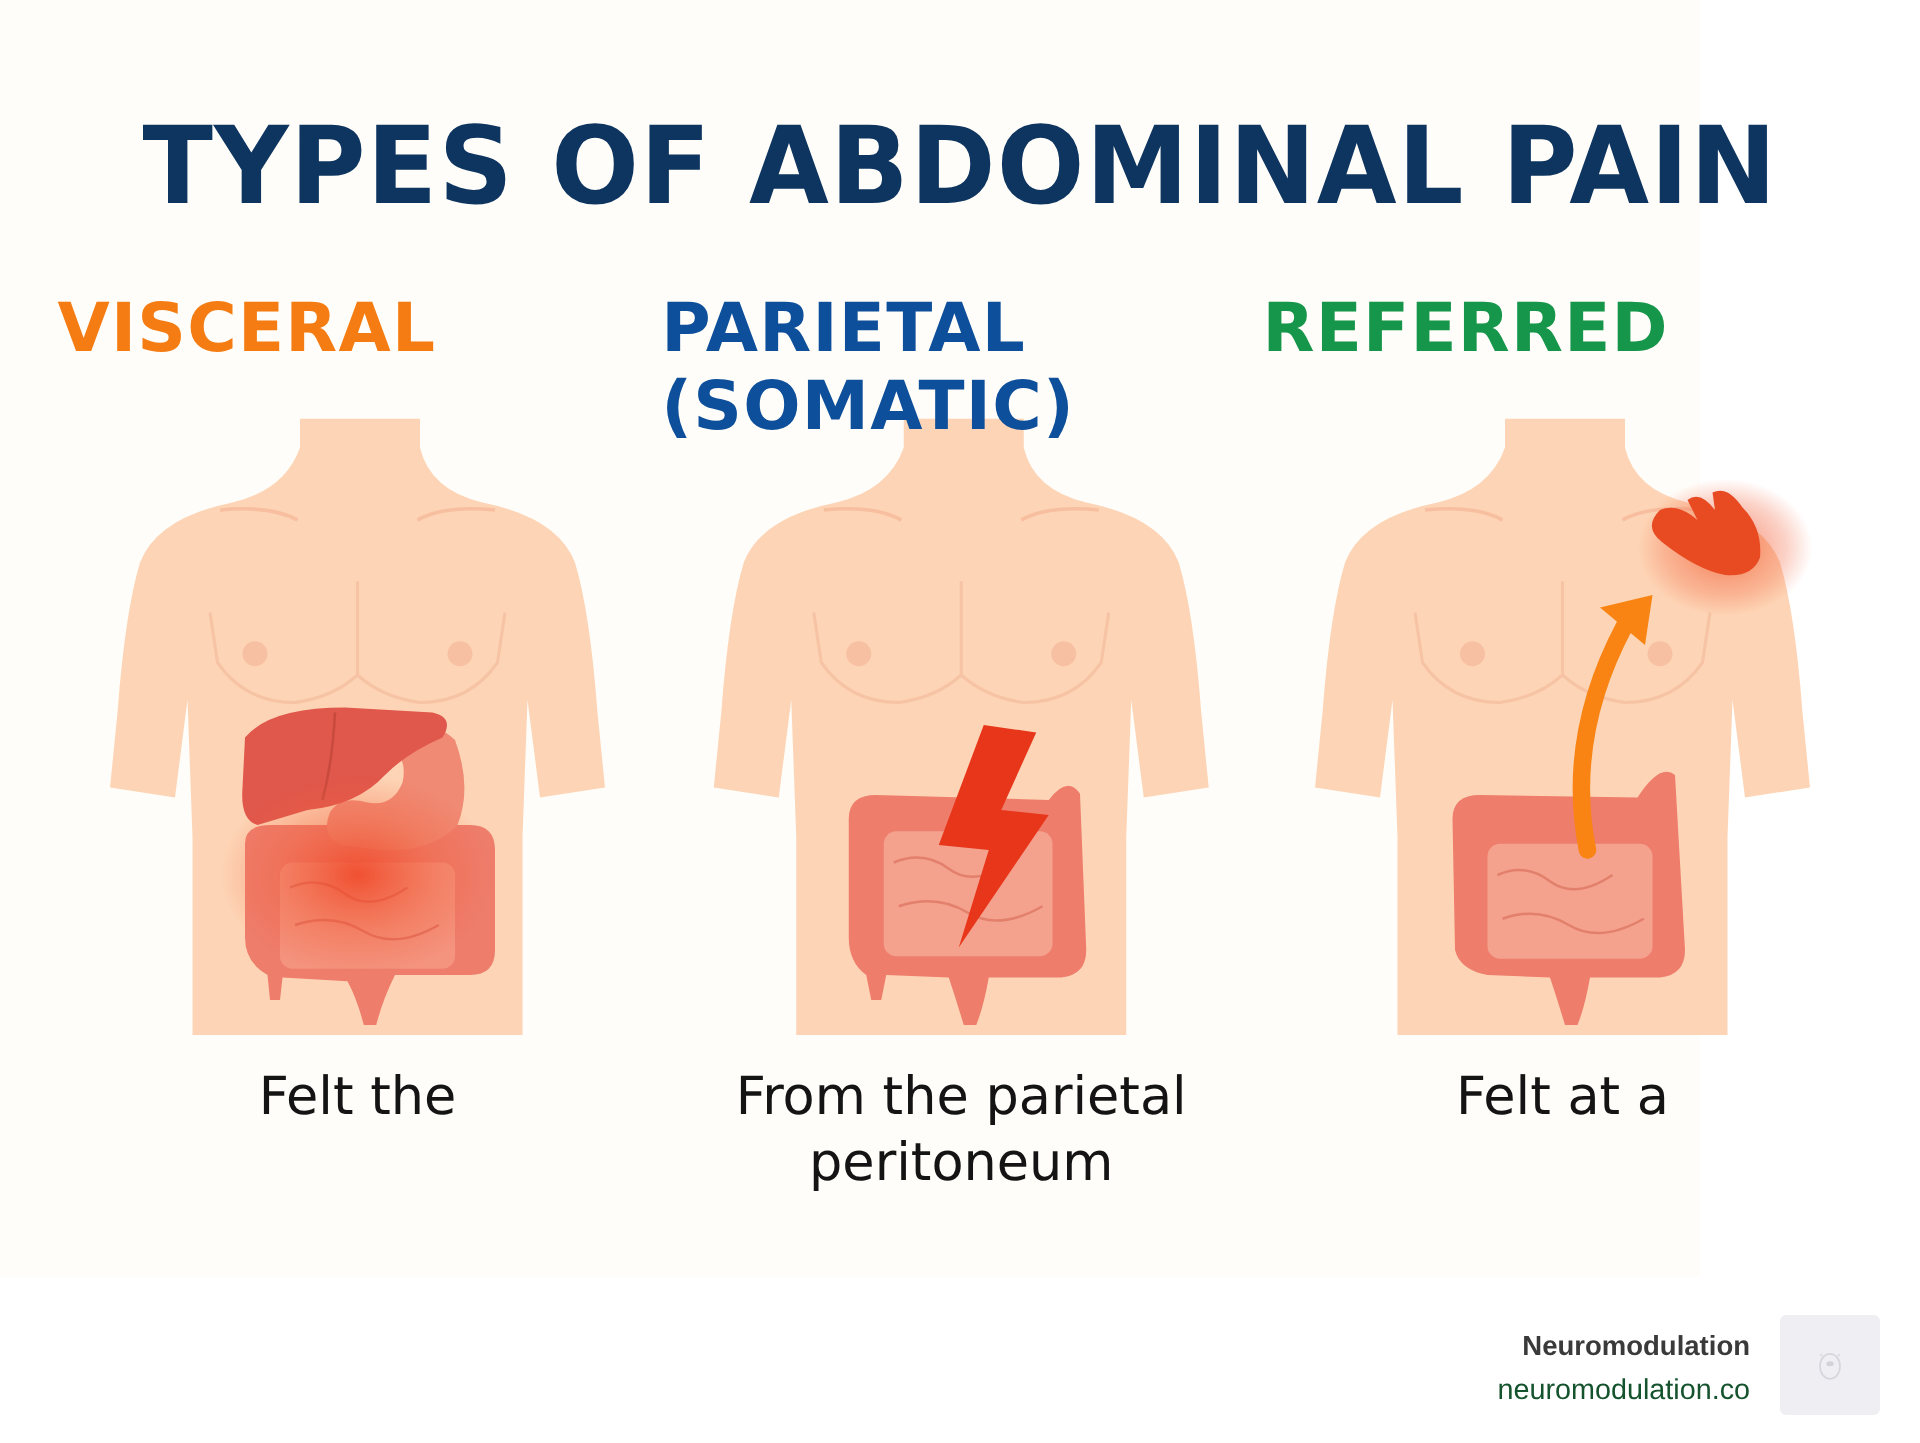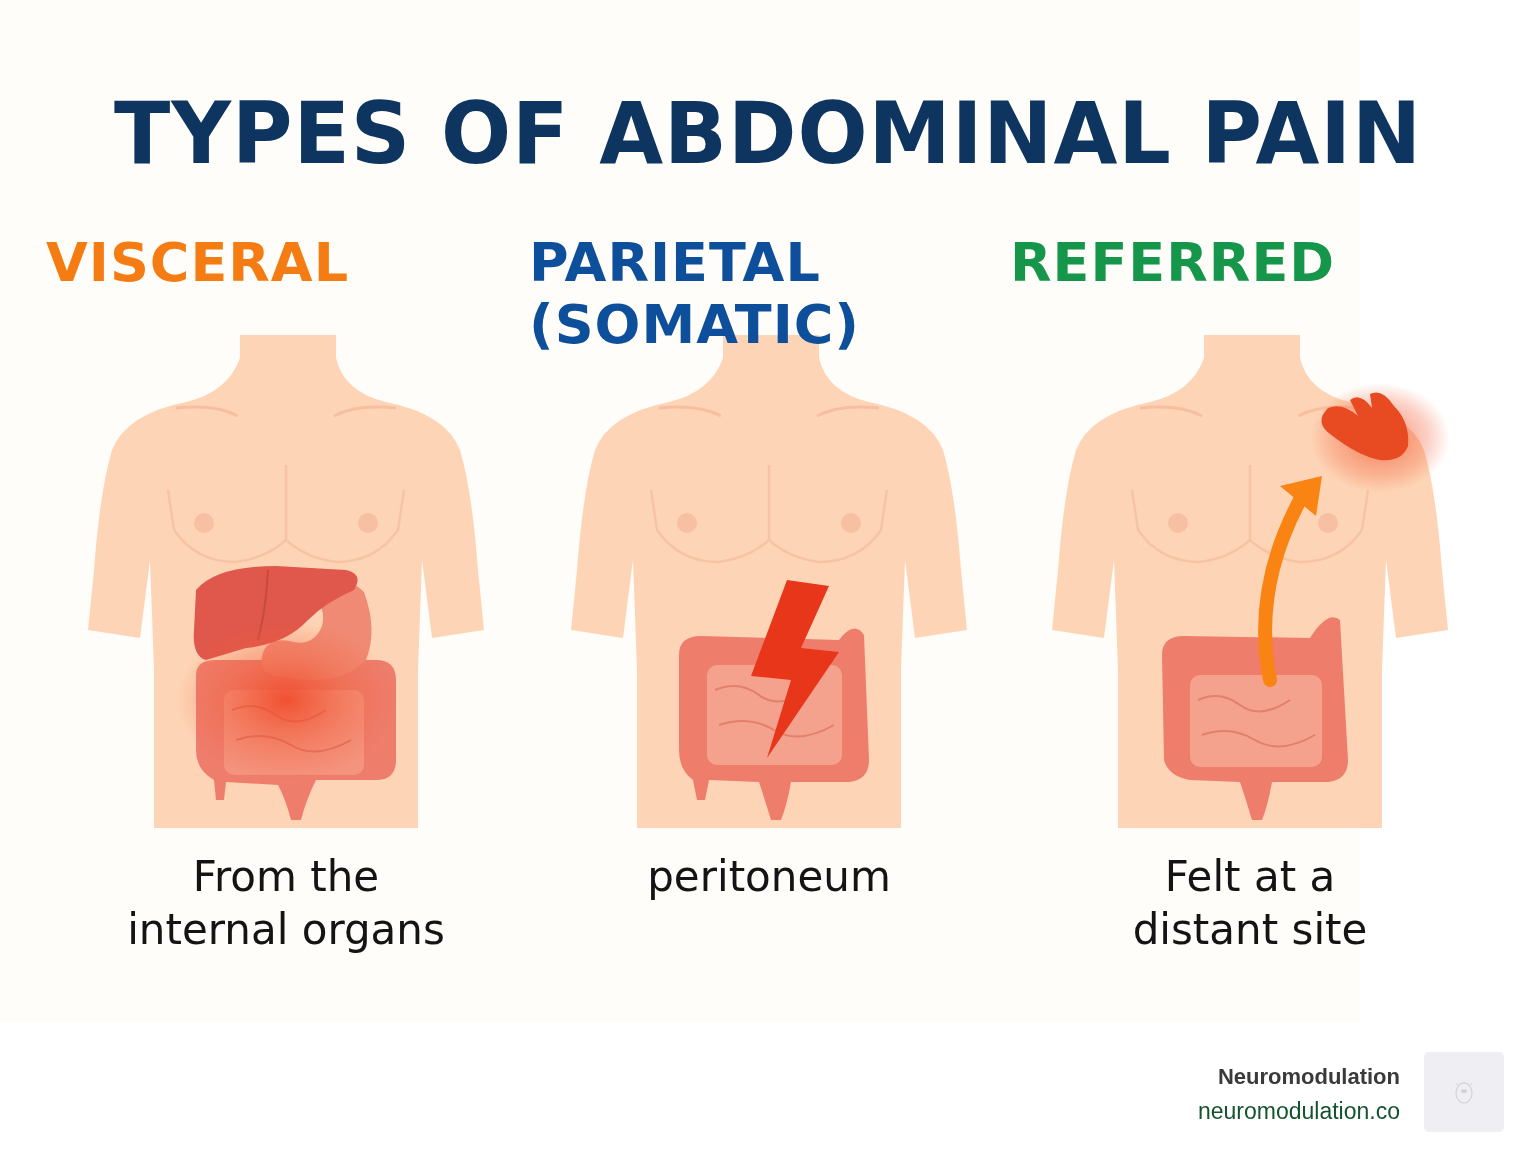--- a/index.html
+++ b/index.html
@@ -96,22 +96,21 @@
       <g>
         <path d="M268 252 Q300 244 318 262 Q332 300 320 330 Q300 352 258 350 L228 346 Q210 340 218 320 Q226 306 248 312 Q268 316 276 296 Q280 278 268 268 Z" fill="#f08a74"></path>
       </g>
       <g>
         <path d="M150 260 Q170 236 230 236 L300 240 Q318 244 308 260 Q280 272 262 290 Q240 314 200 318 L160 330 Q146 326 148 300 Z" fill="#e0574b"></path>
         <path d="M222 240 Q220 280 212 310" stroke="#c84a3e" stroke-width="2" fill="none"></path>
       </g>
       <ellipse cx="240" cy="370" rx="110" ry="80" fill="url(#glowV)"></ellipse>
     </svg>
     <div class="caption">
-      <div>From the</div>
-      <div>internal organs</div>
+      <div>Felt the</div>
     </div>
   </div>
 
   <div class="column col-1">
     <div class="col-heading heading-blue">
       <div>PARIETAL</div>
       <div>(SOMATIC)</div>
     </div>
     <svg class="torso-svg" viewBox="0 0 480 500">
       <g>
@@ -124,20 +123,21 @@
         <circle cx="322" cy="193" r="10" fill="#f7c0a2"></circle>
       </g>
       <g>
         <path d="M150 325 Q150 306 172 306 L310 310 Q325 290 335 305 L340 430 Q340 450 320 452 L262 452 Q258 475 252 490 L242 490 Q236 470 230 452 L180 450 L176 470 L168 470 L164 450 Q150 440 150 420 Z" fill="#ee7d6c"></path>
         <rect x="178" y="335" width="135" height="100" rx="10" fill="#f4a18e"></rect>
         <path d="M186 360 Q210 350 230 365 T280 360 M190 395 Q220 385 245 400 T305 395" stroke="#e2806c" stroke-width="2" fill="none"></path>
       </g>
       <path d="M258 250 L300 256 L272 318 L310 322 L238 428 L262 350 L222 346 Z" fill="#e8361a"></path>
     </svg>
     <div class="caption">
+      <div>From the parietal</div>
       <div>peritoneum</div>
     </div>
   </div>
 
   <div class="column col-2">
     <div class="col-heading heading-green">
       <div>REFERRED</div>
     </div>
     <svg class="torso-svg" viewBox="0 0 480 500">
       <defs>
@@ -165,21 +165,20 @@
       <g>
         <path d="M318 78 Q332 72 348 86 L340 70 Q350 62 362 78 L360 64 Q372 58 384 76 Q400 92 398 116 Q392 132 370 130 Q348 126 320 104 Q304 92 318 78 Z" fill="#e84b22"></path>
       </g>
       <g>
         <path d="M260 350 Q242 260 290 170" stroke="#f98413" stroke-width="14" fill="none" stroke-linecap="round"></path>
         <path d="M270 156 L312 146 L306 186 Z" fill="#f98413"></path>
       </g>
     </svg>
     <div class="caption">
       <div>Felt at a</div>
-      <div>distant site</div>
     </div>
   </div>
 </div>
 
 <div class="footer"></div>
 <div class="brand-name">Neuromodulation</div>
 <div class="brand-url">neuromodulation.co</div>
 <div class="brand-logo">
   <svg width="24" height="28" viewBox="0 0 24 28">
     <ellipse cx="12" cy="15" rx="8" ry="10" fill="none" stroke="#d6d6dc" stroke-width="1.4"></ellipse>

